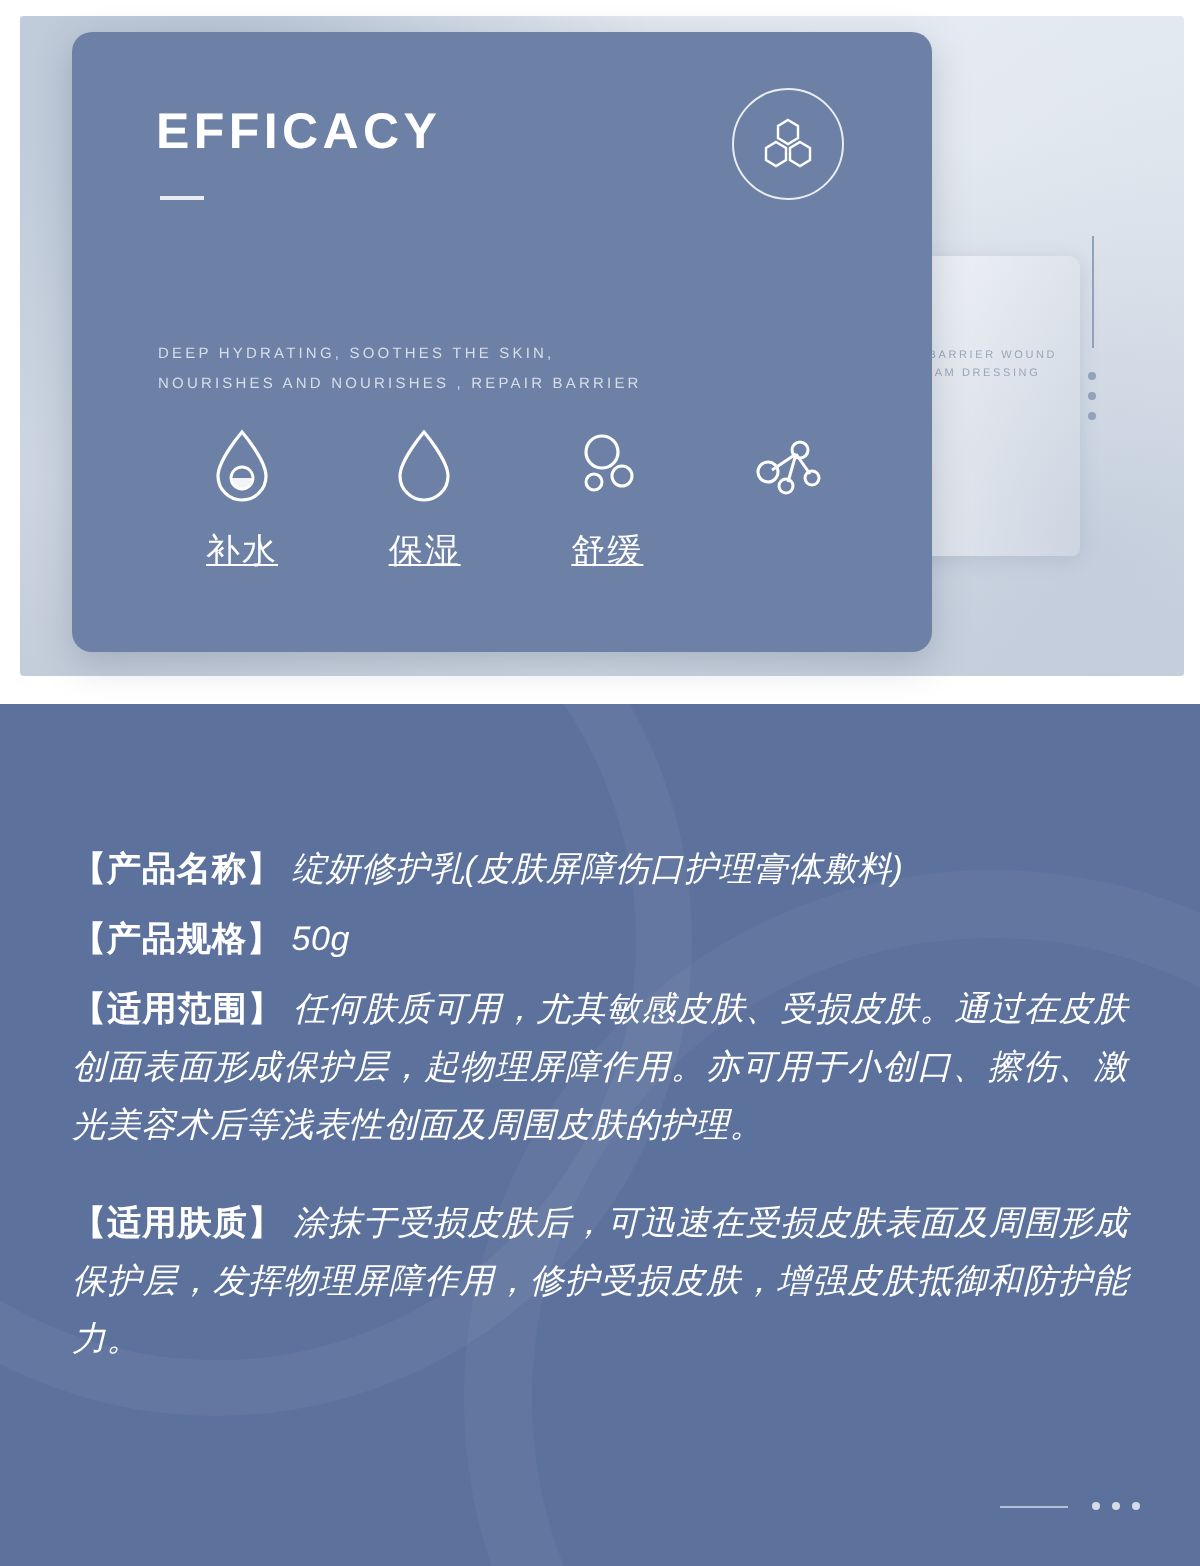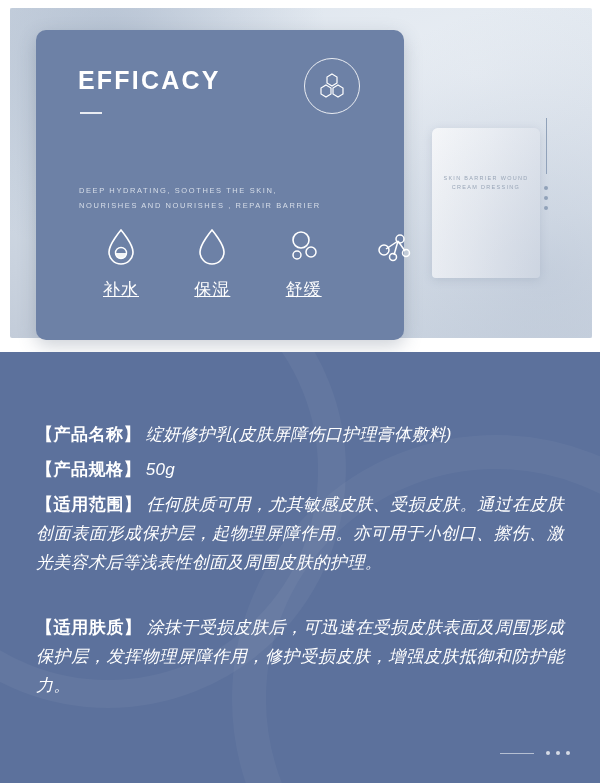--- a/index.html
+++ b/index.html
@@ -87,22 +87,22 @@
   .dots-vertical .dot {
     width: 4px;
     height: 4px;
     border-radius: 50%;
     background: #8fa1b8;
   }
 
   .efficacy-card {
     position: absolute;
     left: 36px;
-    top: 30px;
-    width: 368px;
+    top: 16px;
+    width: 430px;
     height: 310px;
     background: #6d81a6;
     border-radius: 10px;
     box-shadow: 0 6px 18px rgba(60,75,100,0.25);
   }
   .efficacy-title {
     position: absolute;
     left: 42px;
     top: 36px;
     font-size: 25px;
@@ -206,21 +206,21 @@
     color: #ffffff;
     z-index: 3;
   }
   .info-row {
     font-size: 17px;
     line-height: 29px;
     margin-bottom: 6px;
     text-align: justify;
   }
   .info-row.spaced {
-    margin-top: 36px;
+    margin-top: 20px;
   }
   .info-key {
     font-weight: bold;
     letter-spacing: 0.5px;
   }
   .info-val {
     letter-spacing: 0.3px;
     font-style: italic;
   }
   .bottom-dots {

